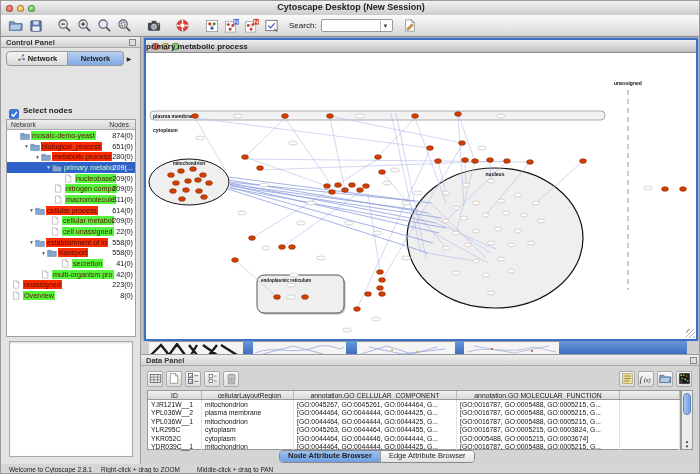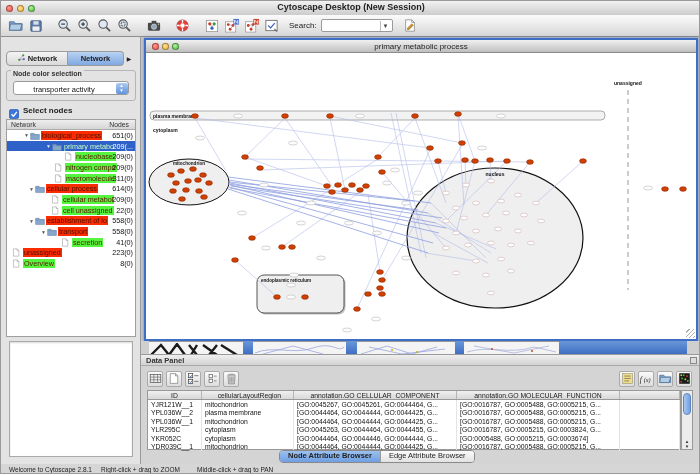--- a/index.html
+++ b/index.html
@@ -58,21 +58,21 @@
   .chip.green { background:#55f43e; } .chip.red { background:#fb2c00; color:#4d0f00;}
   .tree-row.selected .chip { background:transparent; color:#c8ffc0; }
   .count { position:absolute; right:2px; font-size:7.2px; color:#111; }
   .tree-row.selected .count { color:#fff; }
   .legend-box { position:absolute; left:8px; top:304px; width:124px; height:116px; background:#fff; border:1px solid #aaa; box-shadow:inset 0 1px 2px rgba(0,0,0,.15); }
 
   
   .desktop { position:absolute; left:140px; top:36px; width:560px; height:317px; background:#c9c9c9; }
   .frame { position:absolute; left:3px; top:1px; width:554px; height:303px; border:2px solid #3f6fc4; background:#fff; box-shadow:0 0 3px rgba(30,80,180,.6); }
   .frame-titlebar { position:relative; height:13px; background:linear-gradient(#f0f0f0,#bfbfbf); border-bottom:1px solid #8a8a8a; }
-  .frame-titlebar .title { position:absolute; left:0; right:0; top:1.5px; text-align:center; font-size:8px; font-weight:normal; color:#222; }
+  .frame-titlebar .title { position:absolute; left:0; right:0; top:1.5px; font-size:8px; font-weight:bold; color:#222; }
   .canvas { position:absolute; left:0; top:13px; right:0; bottom:0; background:#fff; overflow:hidden; }
   .grip { position:absolute; right:1px; bottom:1px; width:9px; height:9px;
     background:repeating-linear-gradient(135deg,transparent,transparent 2px,#b0b0b0 2px,#b0b0b0 3px); }
   .strip { position:absolute; left:0; top:304px; width:560px; height:13px; background:#cfcfcf; }
   .strip > div { position:absolute; top:0; height:13px; }
   .frag { background:#f4f4f4; border-top:1px solid #999; }
   .bluebar { background:linear-gradient(#6a96d8,#3f6fc4); }
 
   
   .data-panel { position:absolute; left:140px; top:353px; width:560px; height:110px; background:#d4d4d4; border-top:1px solid #9a9a9a; }
@@ -220,62 +220,78 @@
           <svg width="14" height="15" viewBox="0 0 16 16">
             <path d="M3 1.5h7l3 3v10H3z" fill="#fff" stroke="#888" stroke-width=".9"></path>
             <path d="M10 1.5v3h3" fill="none" stroke="#888" stroke-width=".9"></path>
             <path d="M5 11l5-5 1.8 1.8-5 5L5 13z" fill="#c89030" stroke="#8a6010" stroke-width=".5"></path>
           </svg>
         </span>
       </span>
   </div>
 
   <div class="control-panel">
+    <div class="panel-title">
+      <span>Control Panel</span>
+      <span class="float-ico"></span>
+    </div>
     <div class="cp-tabs">
       <span class="cp-tab first">
         <span id="net-tab-ico"><svg width="9" height="9" viewBox="0 0 16 16" style="margin-right:2px;">
               <circle cx="4" cy="12" r="2" fill="#3a9a3a"></circle>
               <circle cx="11" cy="4" r="2" fill="#3a9a3a"></circle>
               <circle cx="12" cy="11" r="2" fill="#66c"></circle>
               <path d="M4 12L11 4M4 12l8-1" stroke="#777" stroke-width=".8"></path>
             </svg></span>
         <span>Network</span>
       </span>
       <span class="cp-tab active">Network</span>
       <span class="cp-tab-more">▶</span>
     </div>
-    <div class="fieldset">
-      <span class="legend">Node color selection</span>
-      <div class="combo">
-        <span class="val">transporter activity</span>
-        <span class="btn">▲<br>▼</span>
-      </div>
-    </div>
     <div class="checkrow">
       <span class="cb" id="select-nodes-cb"><svg width="10" height="10" viewBox="0 0 13 13">
             <rect x=".5" y=".5" width="12" height="12" rx="2.5" fill="#3b77d8" stroke="#2a5cb5"></rect>
             <path d="M3.2 6.8l2.6 2.6 4.4-5.6" stroke="#fff" stroke-width="1.8" fill="none"></path>
           </svg></span>
       <span class="lbl">Select nodes</span>
     </div>
     <div class="tree-box">
       <div class="tree-head">
         <span class="c1">Network</span>
         <span class="c2">Nodes</span>
       </div>
       <div id="tree-rows">
           <div class="tree-row">
+            <span style="width: 13px; flex: 0 0 auto;"></span>
+            <span class="ticon"><svg width="10" height="9" viewBox="0 0 16 14">
+                <path d="M1 3.5h5.5l1.2 1.8H15v8H1z" fill="#87a8cc" stroke="#5b7da3" stroke-width=".8"></path>
+                <path d="M1 5.8h14" stroke="#5b7da3" stroke-width=".6"></path>
+              </svg></span>
+            <span class="chip green">mosaic-demo-yeast</span>
+            <span class="count">874(0)</span>
+          </div>
+          <div class="tree-row">
             <span style="width: 17px; flex: 0 0 auto;"></span>
             <span class="arrow">▼</span>
             <span class="ticon"><svg width="10" height="9" viewBox="0 0 16 14">
                 <path d="M1 3.5h5.5l1.2 1.8H15v8H1z" fill="#87a8cc" stroke="#5b7da3" stroke-width=".8"></path>
                 <path d="M1 5.8h14" stroke="#5b7da3" stroke-width=".6"></path>
               </svg></span>
             <span class="chip red">biological_process</span>
             <span class="count">651(0)</span>
+          </div>
+          <div class="tree-row">
+            <span style="width: 28px; flex: 0 0 auto;"></span>
+            <span class="arrow">▼</span>
+            <span class="ticon"><svg width="10" height="9" viewBox="0 0 16 14">
+                <path d="M1 3.5h5.5l1.2 1.8H15v8H1z" fill="#87a8cc" stroke="#5b7da3" stroke-width=".8"></path>
+                <path d="M1 5.8h14" stroke="#5b7da3" stroke-width=".6"></path>
+              </svg></span>
+            <span class="chip red">metabolic process</span>
+            <span class="count">280(0)</span>
           </div>
           <div class="tree-row selected">
             <span style="width: 39px; flex: 0 0 auto;"></span>
             <span class="arrow">▼</span>
             <span class="ticon"><svg width="10" height="9" viewBox="0 0 16 14">
                 <path d="M1 3.5h5.5l1.2 1.8H15v8H1z" fill="#87a8cc" stroke="#5b7da3" stroke-width=".8"></path>
                 <path d="M1 5.8h14" stroke="#5b7da3" stroke-width=".6"></path>
               </svg></span>
             <span class="chip green">primary metabo</span>
             <span class="count">209(...</span>
@@ -356,20 +372,29 @@
             <span class="count">558(0)</span>
           </div>
           <div class="tree-row">
             <span style="width: 54px; flex: 0 0 auto;"></span>
             <span class="ticon"><svg width="8" height="9" viewBox="0 0 14 16">
                 <path d="M2.5 1.5h6.5l3 3v10h-9.5z" fill="#fff" stroke="#999" stroke-width="1"></path>
                 <path d="M9 1.5v3h3" fill="none" stroke="#999" stroke-width="1"></path>
               </svg></span>
             <span class="chip green">secretion</span>
             <span class="count">41(0)</span>
+          </div>
+          <div class="tree-row">
+            <span style="width: 34px; flex: 0 0 auto;"></span>
+            <span class="ticon"><svg width="8" height="9" viewBox="0 0 14 16">
+                <path d="M2.5 1.5h6.5l3 3v10h-9.5z" fill="#fff" stroke="#999" stroke-width="1"></path>
+                <path d="M9 1.5v3h3" fill="none" stroke="#999" stroke-width="1"></path>
+              </svg></span>
+            <span class="chip green">multi-organism pro</span>
+            <span class="count">42(0)</span>
           </div>
           <div class="tree-row">
             <span style="width: 5px; flex: 0 0 auto;"></span>
             <span class="ticon"><svg width="8" height="9" viewBox="0 0 14 16">
                 <path d="M2.5 1.5h6.5l3 3v10h-9.5z" fill="#fff" stroke="#999" stroke-width="1"></path>
                 <path d="M9 1.5v3h3" fill="none" stroke="#999" stroke-width="1"></path>
               </svg></span>
             <span class="chip red">unassigned</span>
             <span class="count">223(0)</span>
           </div>

